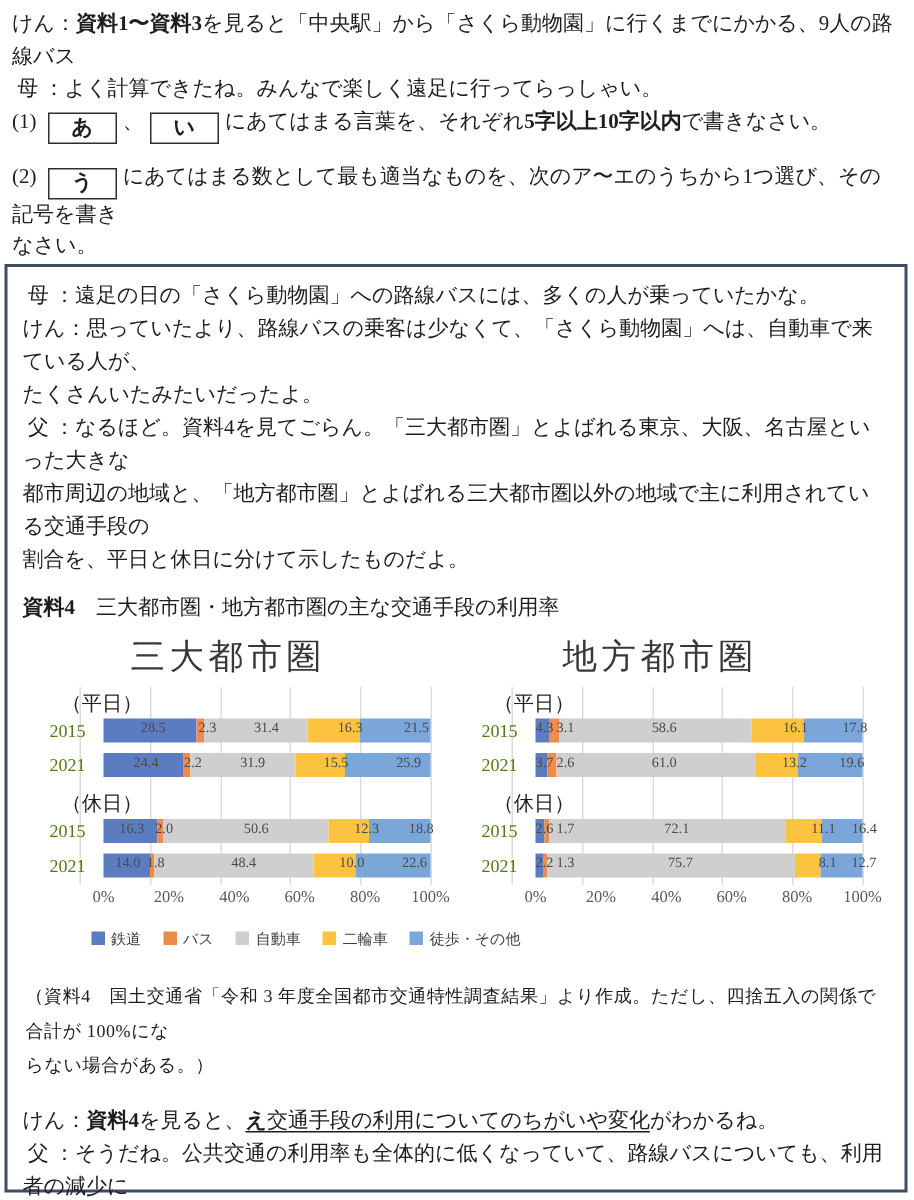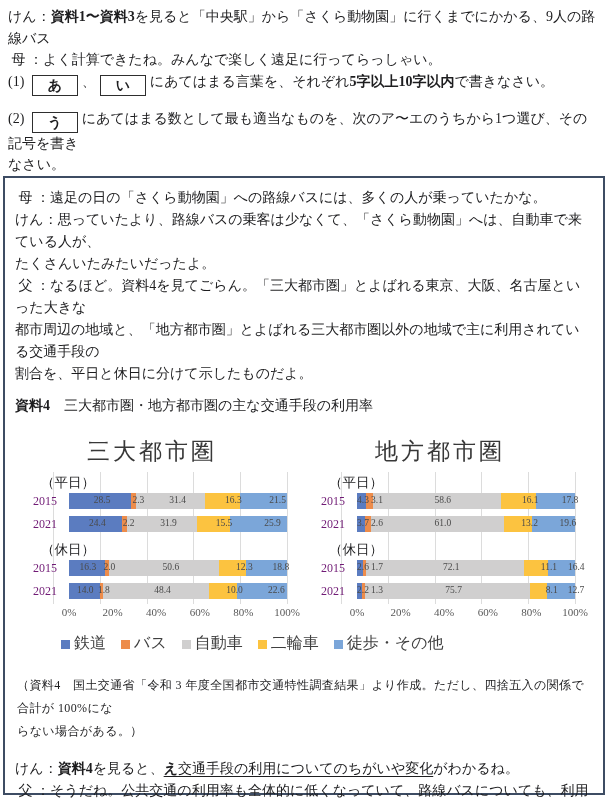--- a/index.html
+++ b/index.html
@@ -27,40 +27,40 @@
 
   
   .panel {
     position:absolute; left:3px; right:4px; top:176px; bottom:5px;
     border:2px solid #3d4c63; background:#fff; padding:9px 10px 6px 10px;
   }
   .panel .line { line-height:22px; }
   .source-line { margin-top:10px; }
 
   
-  .charts { display:flex; gap:18px; margin:20px 0 0 2px; }
+  .charts { display:flex; gap:18px; margin:6px 0 0 2px; }
   .chart-panel { width:270px; flex:0 0 auto; }
   .chart-title {
     text-align:center; font-size:23px; letter-spacing:3px; color:#383838;
     line-height:30px; margin-bottom:5px; font-weight:normal;
   }
   .chart-plot { position:relative; margin-left:36px;padding-left:16px; }
   .grid-layer { position:absolute; left:0; right:0; top:0; bottom:17px; }
   .grid-line { position:absolute; top:0; bottom:0; width:1px; background:#dcdcdc; }
   .group-label { position:relative; z-index:1; font-size:13.5px; height:21px; line-height:21px; margin-left:-28px; color:#1d1d1f; white-space:pre; }
   .bar-row { position:relative; height:16px; margin-bottom:7px; }
-  .bar-row .year { position:absolute; left:-36px; top:1px; font-size:12px; color:#701a75; }
+  .bar-row .year { position:absolute; left:-36px; top:1px; font-size:12px; color:#4d7c0f; }
   .bar-track { display:flex; height:16px; position:relative; z-index:1; }
   .seg { height:100%; flex:0 0 auto; }
   .seg-label { position:absolute; top:2px; font-size:9.5px; color:#4a4a4a; white-space:nowrap; z-index:2; }
   .axis-row { position:relative; height:15px; margin-top:3px; }
   .tick { position:absolute; top:0; transform:translateX(-50%); font-size:11px; color:#595959; }
 
   
-  .legend { margin:12px 0 0 46px; font-size:16px; color:#3f3f3f; }
+  .legend { margin:12px 0 0 46px; font-size:10px; color:#3f3f3f; }
   .legend-item { display:inline-block; margin-right:15px; white-space:nowrap; }
   .swatch { display:inline-block; width:9px; height:9px; margin-right:4px; vertical-align:-0.5px; }
 
   
   .note { margin:20px 0 0 2px; font-size:12px; line-height:23px; letter-spacing:0.4px; white-space:pre-wrap; }
   .bottom-dialog { margin-top:15px; }
   .u-phrase { text-decoration:underline; text-underline-offset:3px; }
 </style>
 </head>
 <body>

